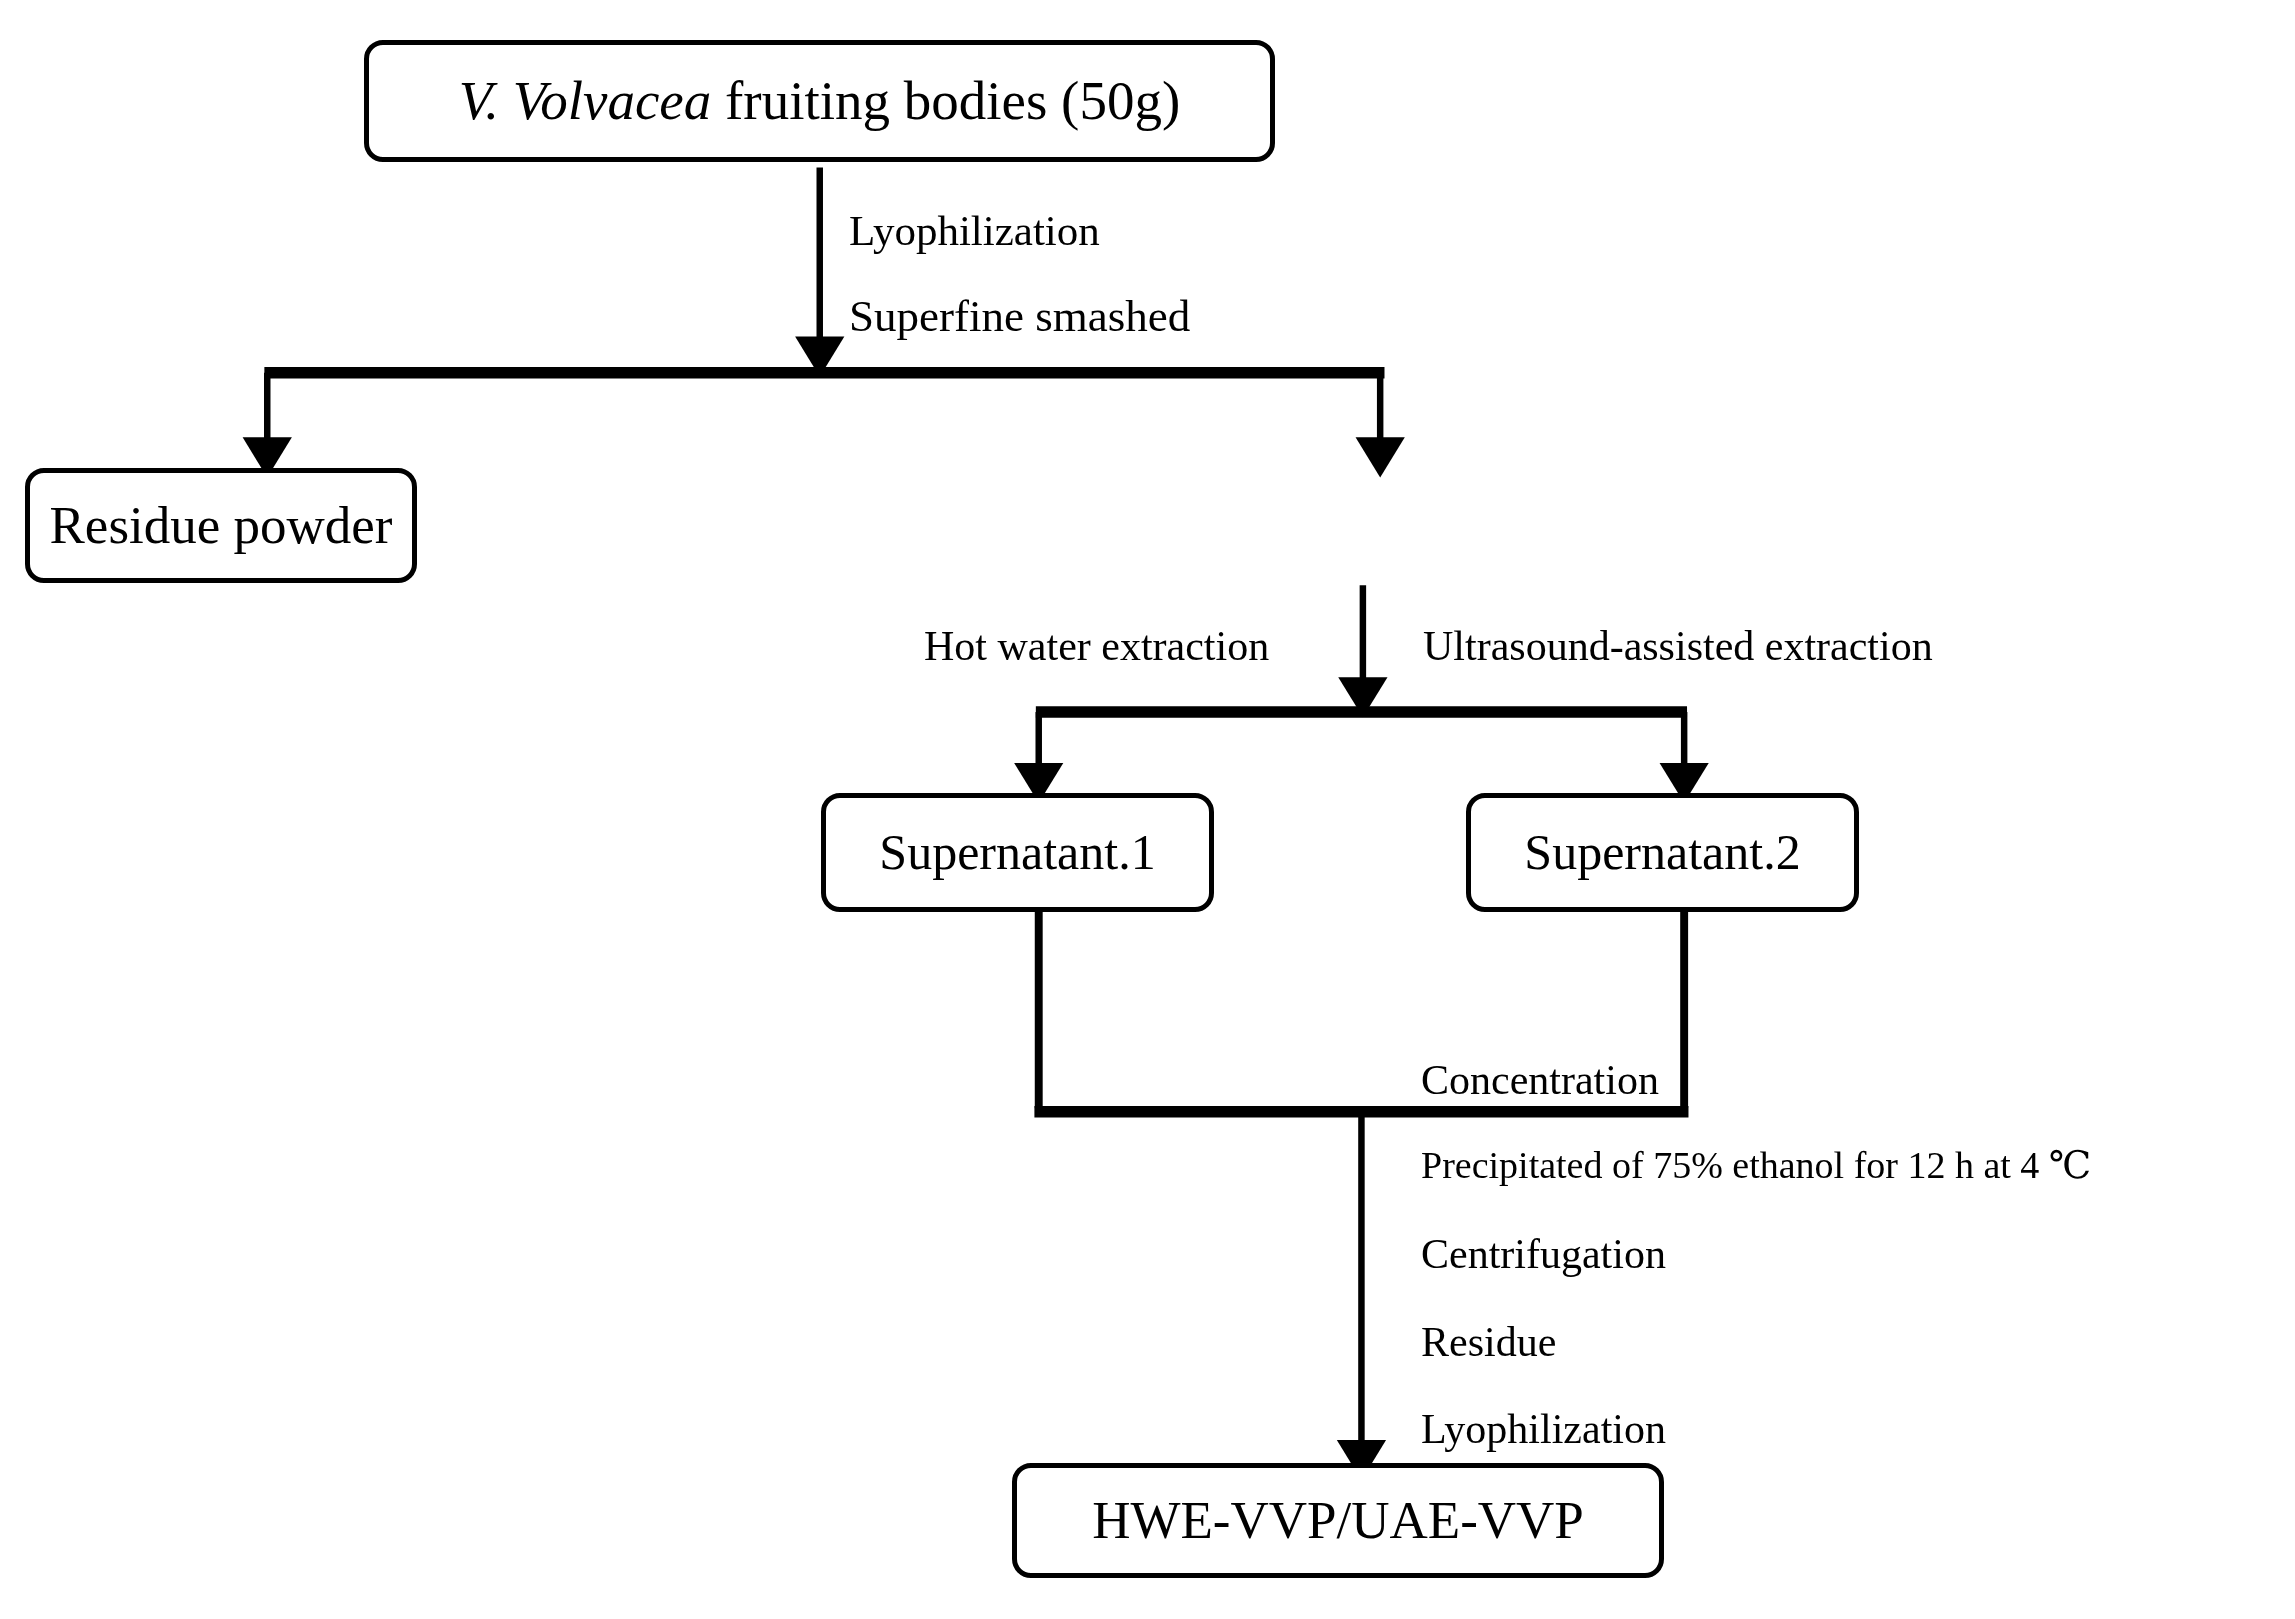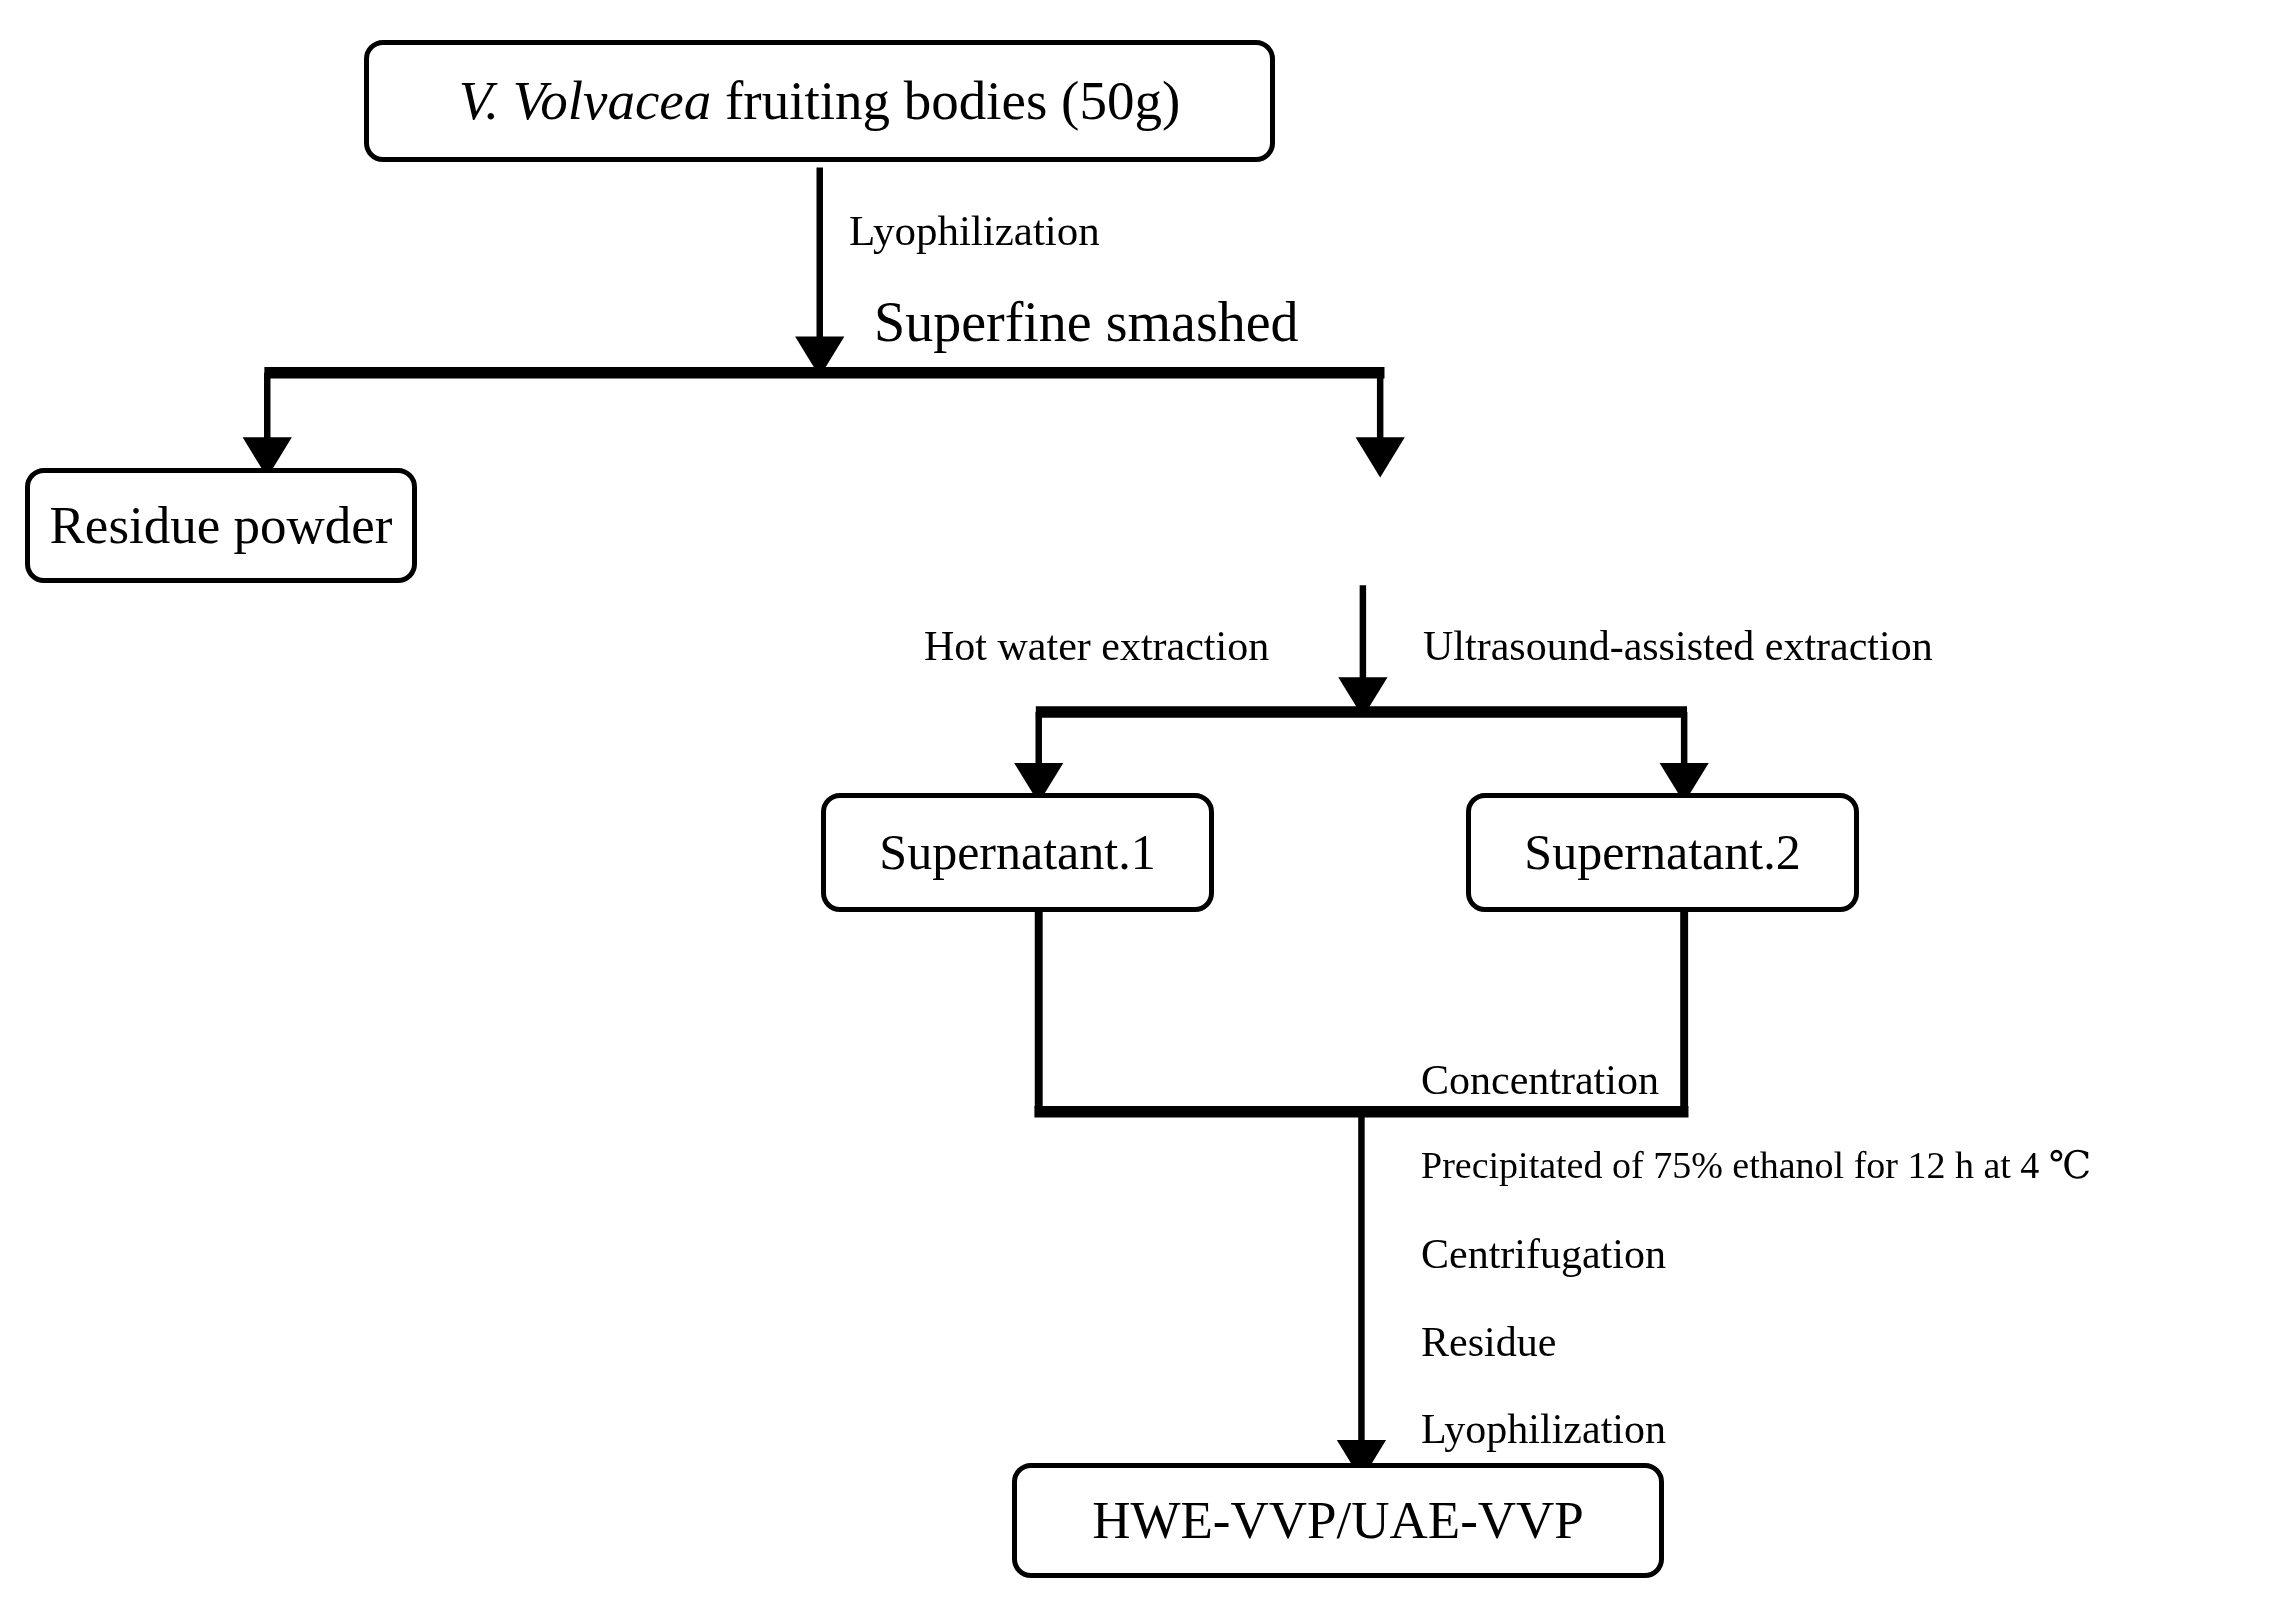--- a/index.html
+++ b/index.html
@@ -51,21 +51,21 @@
   }
   
   #box-source   { left: 364px;  top: 40px;   width: 911px; height: 122px; font-size: 55px; }
   #box-residue  { left: 25px;   top: 468px;  width: 392px;  height: 115px; font-size: 53px; }
   #box-sample   { left: 1124px; top: 468px;  width: 479px;  height: 115px; font-size: 53px; }
   #box-sup1     { left: 821px; top: 793px; width: 393px;  height: 119px; font-size: 50px; }
   #box-sup2     { left: 1466px; top: 793px; width: 393px;  height: 119px; font-size: 50px; }
   #box-product  { left: 1012px; top: 1463px; width: 652px;  height: 115px; font-size: 53px; }
   
   #lbl-lyo1     { left: 849px; top: 209px;  font-size: 43px; }
-  #lbl-smash    { left: 849px; top: 294px;  font-size: 56px; margin-left: 25px; }
+  #lbl-smash    { left: 849px; top: 294px;  font-size: 45px; }
   #lbl-hotwater { left: 924px; top: 625px;  font-size: 42px; }
   #lbl-uae      { left: 1423px; top: 625px;  font-size: 42px; }
   #lbl-conc     { left: 1421px; top: 1059px; font-size: 42px; }
   #lbl-precip   { left: 1421px; top: 1146px; font-size: 38px; }
   #lbl-centri   { left: 1421px; top: 1233px; font-size: 42px; }
   #lbl-dialysis { left: 1421px; top: 1321px; font-size: 42px; }
   #lbl-lyo2     { left: 1421px; top: 1408px; font-size: 42px; }
 </style>
 </head>
 <body>

